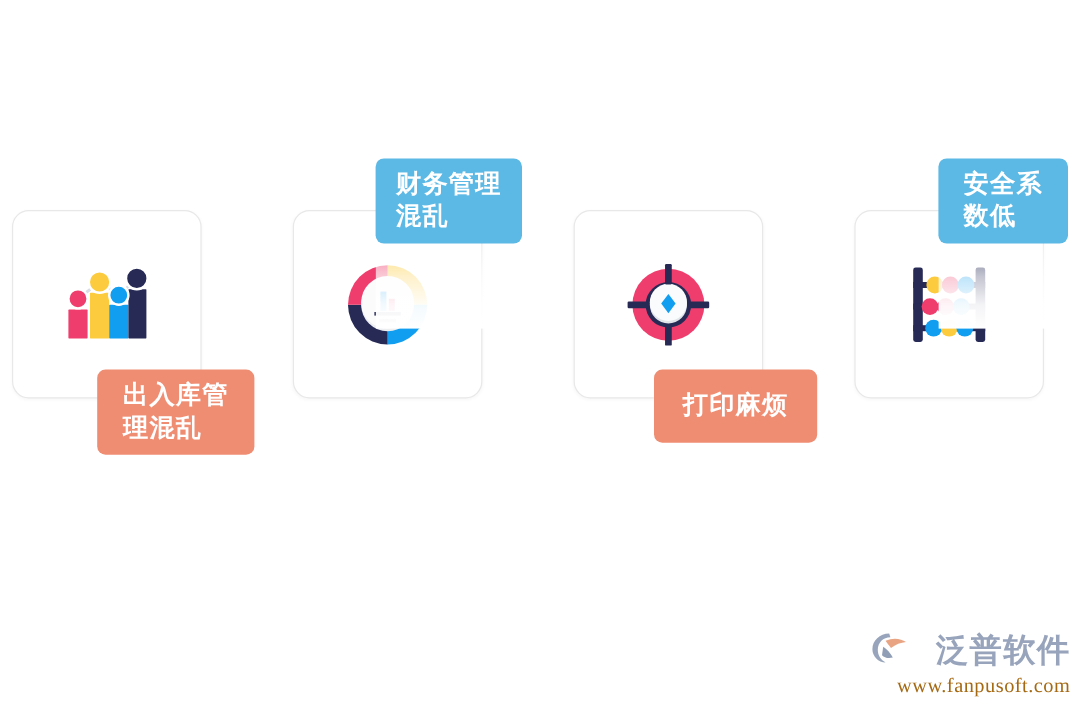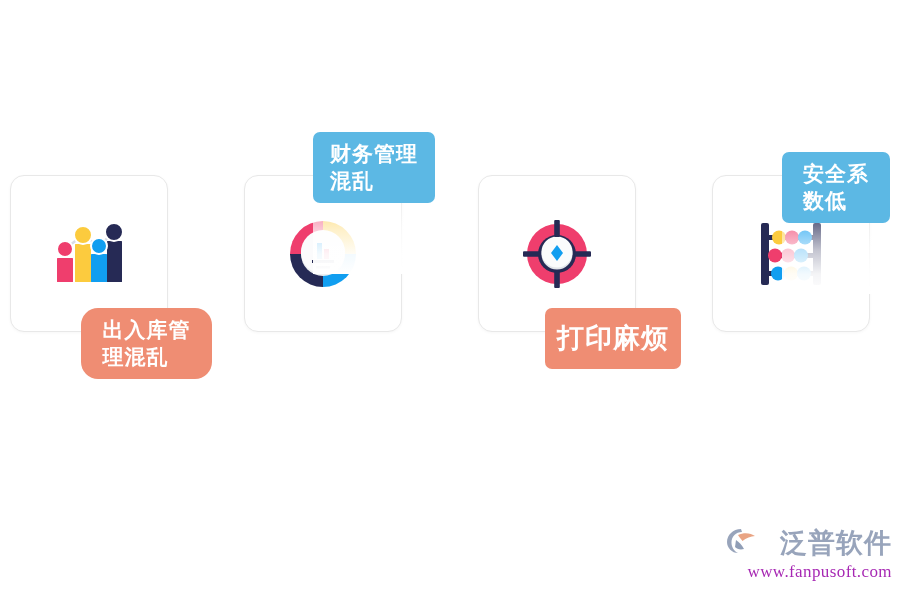--- a/index.html
+++ b/index.html
@@ -79,32 +79,32 @@
     background: linear-gradient(to bottom,
         rgba(255,255,255,0.30) 0%,
         rgba(255,255,255,0.72) 38%,
         rgba(255,255,255,0.95) 72%,
         rgba(255,255,255,1) 100%);
     pointer-events: none;
   }
 
   
   #label-1 { left: 81px;  top: 308px; }
-  #label-1 .label, #label-1 .mirror { width: 131px; height: 71px; font-size: 21px; border-radius: 17px; }
+  #label-1 .label, #label-1 .mirror { width: 131px; height: 71px; font-size: 21px; }
   #label-1 .reflection { width: 131px; height: 71px; }
 
   #label-2 { left: 313px; top: 132px; }
   #label-2 .label, #label-2 .mirror { width: 122px; height: 71px; font-size: 21px; }
   #label-2 .reflection { width: 122px; height: 71px; }
 
   #label-3 { left: 545px; top: 308px; }
-  #label-3 .label, #label-3 .mirror { width: 136px; height: 61px; font-size: 27px; }
+  #label-3 .label, #label-3 .mirror { width: 136px; height: 61px; font-size: 21px; }
   #label-3 .reflection { width: 136px; height: 61px; }
 
-  #label-4 { left: 782px; top: 132px; margin-top: 20px; }
+  #label-4 { left: 782px; top: 132px; }
   #label-4 .label, #label-4 .mirror { width: 108px; height: 71px; font-size: 21px; }
   #label-4 .reflection { width: 108px; height: 71px; }
 
   
   #watermark {
     position: absolute;
     right: 8px;
     bottom: 18px;
     display: flex;
     flex-direction: column;
@@ -119,21 +119,21 @@
   #watermark .wm-name {
     font-size: 27px;
     font-weight: bold;
     color: #93a0b8;
     letter-spacing: 1px;
     line-height: 1;
   }
   #watermark .wm-url {
     font-family: "Liberation Serif", "DejaVu Serif", serif;
     font-size: 17px;
-    color: #a21caf;
+    color: #a16207;
     letter-spacing: 0.4px;
     margin-top: 2px;
   }
 </style>
 </head>
 <body>
 
 <div id="stage">
 
   <div class="card" id="card-1" style="left:10px; top:175px;">

